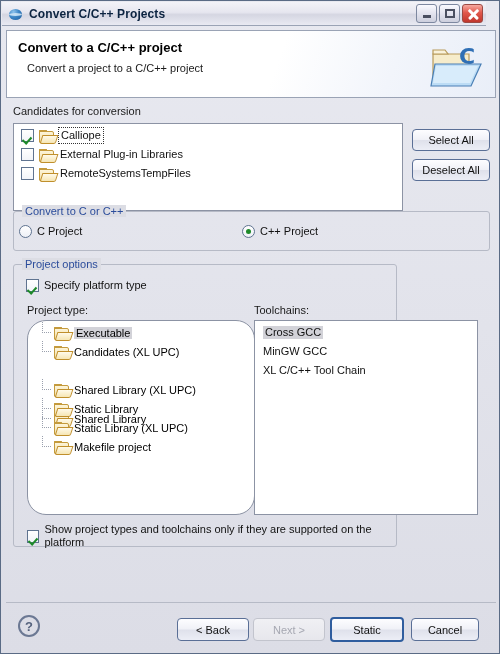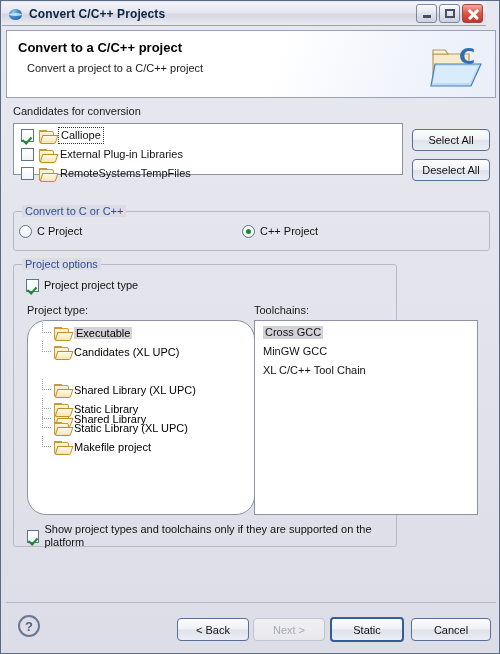--- a/index.html
+++ b/index.html
@@ -190,21 +190,21 @@
       <path d="M4 16 L4 44 L40 44 L40 16 Z" fill="#f6eccb" stroke="#b79a5a" stroke-width="1.2"></path>
       <path d="M4 16 L4 12 L16 12 L19 16 Z" fill="#f9f2db" stroke="#b79a5a" stroke-width="1.2"></path>
       <text x="30" y="26" font-family="DejaVu Sans, sans-serif" font-size="22" font-weight="bold" fill="#2f6fb5">C</text>
       <path d="M6 26 L52 26 L42 48 L2 48 Z" fill="#bcdcf5" stroke="#4a7fb5" stroke-width="1.2"></path>
       <path d="M7 28 L49 28 L41 45 L4 45 Z" fill="#d8ecfb" stroke="none"></path>
     </svg>
   </div>
 
   <div class="lbl" style="left:12px;top:104px;">Candidates for conversion</div>
 
-  <div class="listbox" style="left:12px;top:122px;width:390px;height:52px;">
+  <div class="listbox" style="left:12px;top:122px;width:390px;height:88px;">
     <div class="row" style="left:7px;top:5px;">
       <span class="cb checked"></span>
       <span class="folder">
           <span class="tab"></span>
           <span class="back"></span>
           <span class="front"></span>
         </span>
       <span class="txt focusbox">Calliope</span>
     </div>
     <div class="row" style="left:7px;top:24px;">
@@ -240,21 +240,21 @@
       <span class="rb sel"></span>
       <span class="txt">C++ Project</span>
     </div>
   </div>
 
   <div class="grp" style="left:12px;top:263px;width:384px;height:283px;">
     <span class="grp-title">Project options</span>
 
     <div class="row" style="left:12px;top:14px;">
       <span class="cb checked"></span>
-      <span class="txt">Project project type</span>
+      <span class="txt">Specify platform type</span>
     </div>
 
     <div class="lbl" style="left:13px;top:39px;">Project type:</div>
     <div class="lbl" style="left:240px;top:39px;">Toolchains:</div>
 
     <div class="listbox" style="left:13px;top:55px;width:228px;height:195px;border-radius:19px;">
       <div class="tnode" style="left:11px;top:5px;">
         <span class="tline"></span>
         <span class="folder">
             <span class="tab"></span>
@@ -336,15 +336,15 @@
       <span class="txt">Show project types and toolchains only if they are supported on the platform</span>
     </div>
   </div>
 
   <div class="footer-sep"></div>
   <div class="help-icon">?</div>
 
   <div class="btn" style="left:176px;top:617px;width:72px;height:23px;">&lt; Back</div>
   <div class="btn disabled" style="left:252px;top:617px;width:72px;height:23px;">Next &gt;</div>
   <div class="btn default" style="left:329px;top:616px;width:74px;height:25px;">Static</div>
-  <div class="btn" style="left:410px;top:617px;width:80px;height:23px;">Cancel</div>
+  <div class="btn" style="left:410px;top:617px;width:68px;height:23px;">Cancel</div>
 
 </div>
 
 </body></html>

